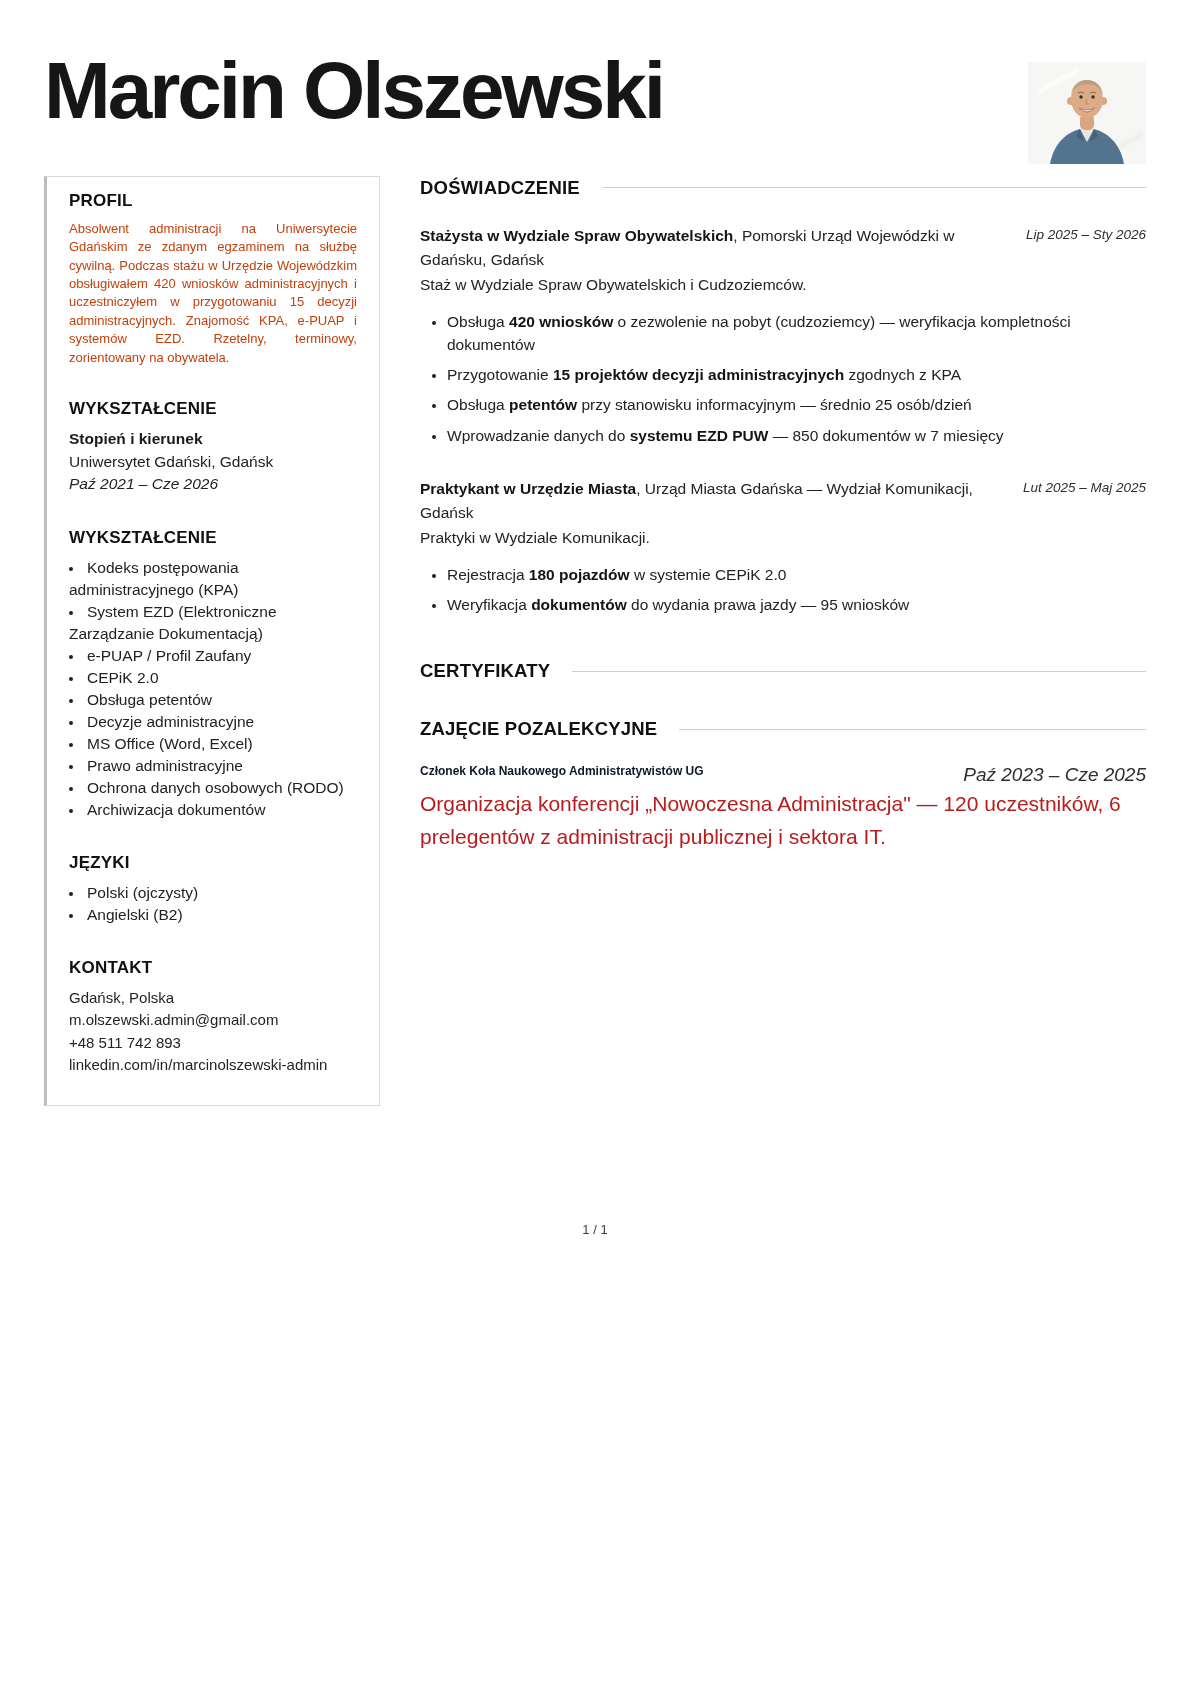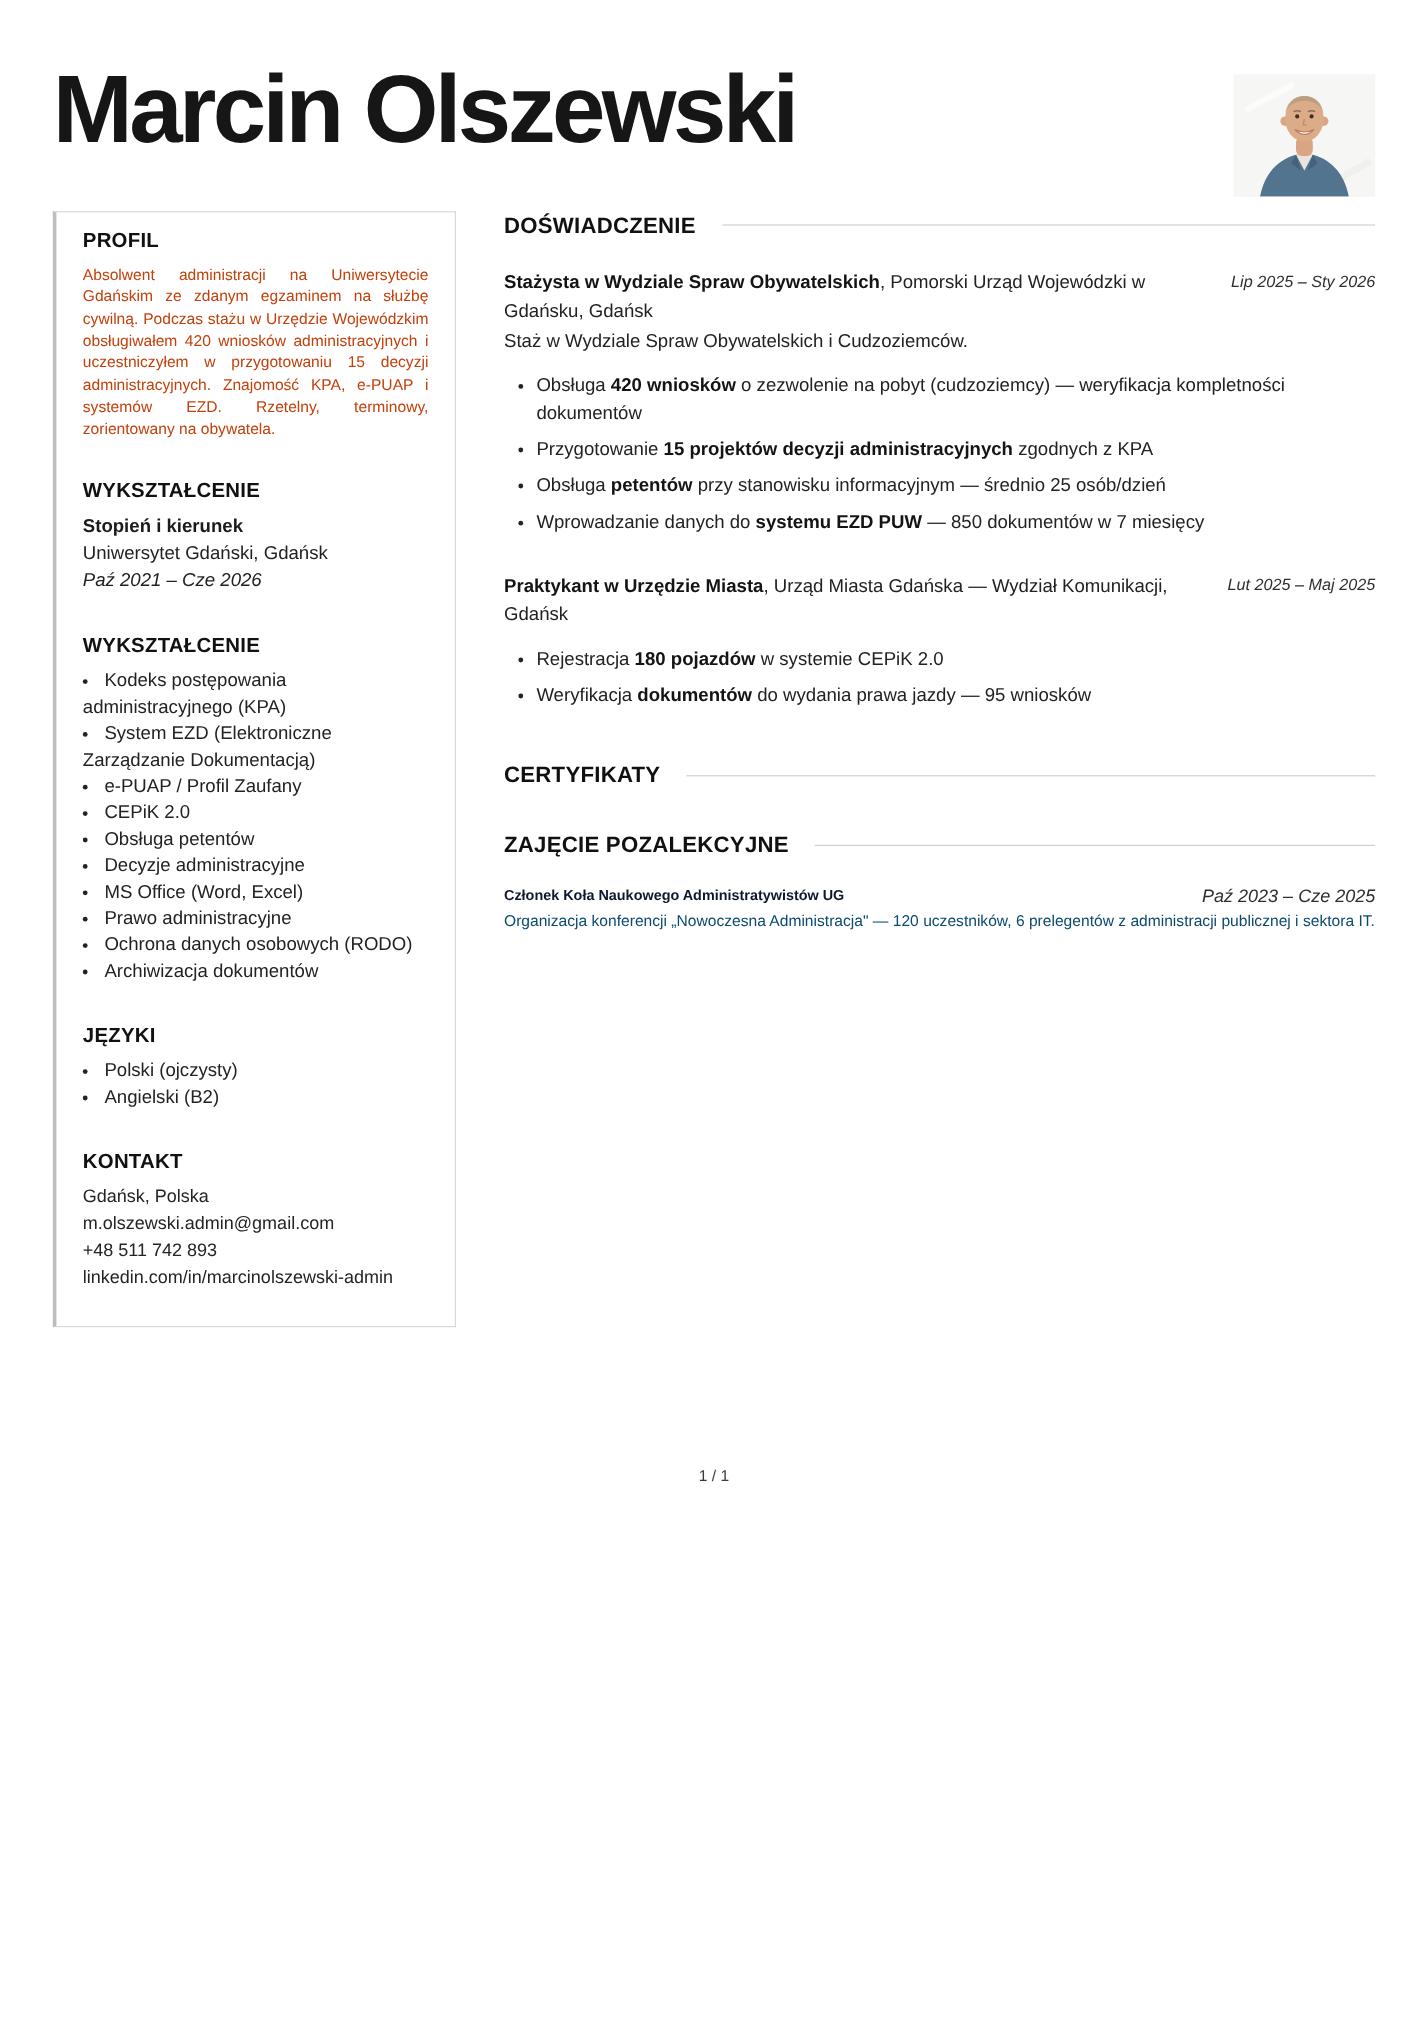--- a/index.html
+++ b/index.html
@@ -69,22 +69,22 @@
   ul.job-bullets {
     margin: 13px 0 0 0; padding-left: 27px;
     font-size: 15.5px; line-height: 1.5; color: #222;
   }
   ul.job-bullets li { margin-bottom: 7px; }
   ul.job-bullets li::marker { font-size: 13px; }
   .section-certificates { margin-top: 44px; margin-bottom: 36px; }
   .section-extra .main-heading-row { margin-bottom: 22px; }
   .entry-header { display: flex; align-items: flex-start; }
   .entry-title { flex: 1; font-size: 12px; font-weight: 700; line-height: 1.5; color: #0f172a; padding-right: 18px; }
-  .entry-dates { flex-shrink: 0; font-size: 15px; font-style: italic; color: #2e2e2e; padding-top: 2px; white-space: nowrap; }
-  .entry-desc { font-size: 13px; line-height: 1.55; color: #0c4a6e; margin-top: 2px; }
+  .entry-dates { flex-shrink: 0; font-size: 19px; font-style: italic; color: #2e2e2e; padding-top: 2px; white-space: nowrap; }
+  .entry-desc { font-size: 21px; line-height: 1.55; color: #b91c1c; margin-top: 2px; }
   
   .footer {
     position: absolute; bottom: 26px; left: 0; right: 0;
     text-align: center; font-size: 13px; color: #3a3a3a;
   }
   strong { font-weight: 700; color: #141414; }
 </style>
 </head>
 <body>
 
@@ -194,20 +194,21 @@
             <li><span>Obsługa </span><strong>petentów</strong><span> przy stanowisku informacyjnym — średnio 25 osób/dzień</span></li>
             <li><span>Wprowadzanie danych do </span><strong>systemu EZD PUW</strong><span> — 850 dokumentów w 7 miesięcy</span></li>
           </ul>
         </div>
 
         <div class="job">
           <div class="job-header">
             <div class="job-titleline"><span class="job-title">Praktykant w Urzędzie Miasta</span><span>, Urząd Miasta Gdańska — Wydział Komunikacji, Gdańsk</span></div>
             <div class="job-dates">Lut 2025 – Maj 2025</div>
           </div>
+          <div class="job-summary">Praktyki w Wydziale Komunikacji.</div>
           <ul class="job-bullets">
             <li><span>Rejestracja </span><strong>180 pojazdów</strong><span> w systemie CEPiK 2.0</span></li>
             <li><span>Weryfikacja </span><strong>dokumentów</strong><span> do wydania prawa jazdy — 95 wniosków</span></li>
           </ul>
         </div>
       </div>
 
       <div class="section-certificates">
         <div class="main-heading-row">
           <div class="main-heading">CERTYFIKATY</div>

